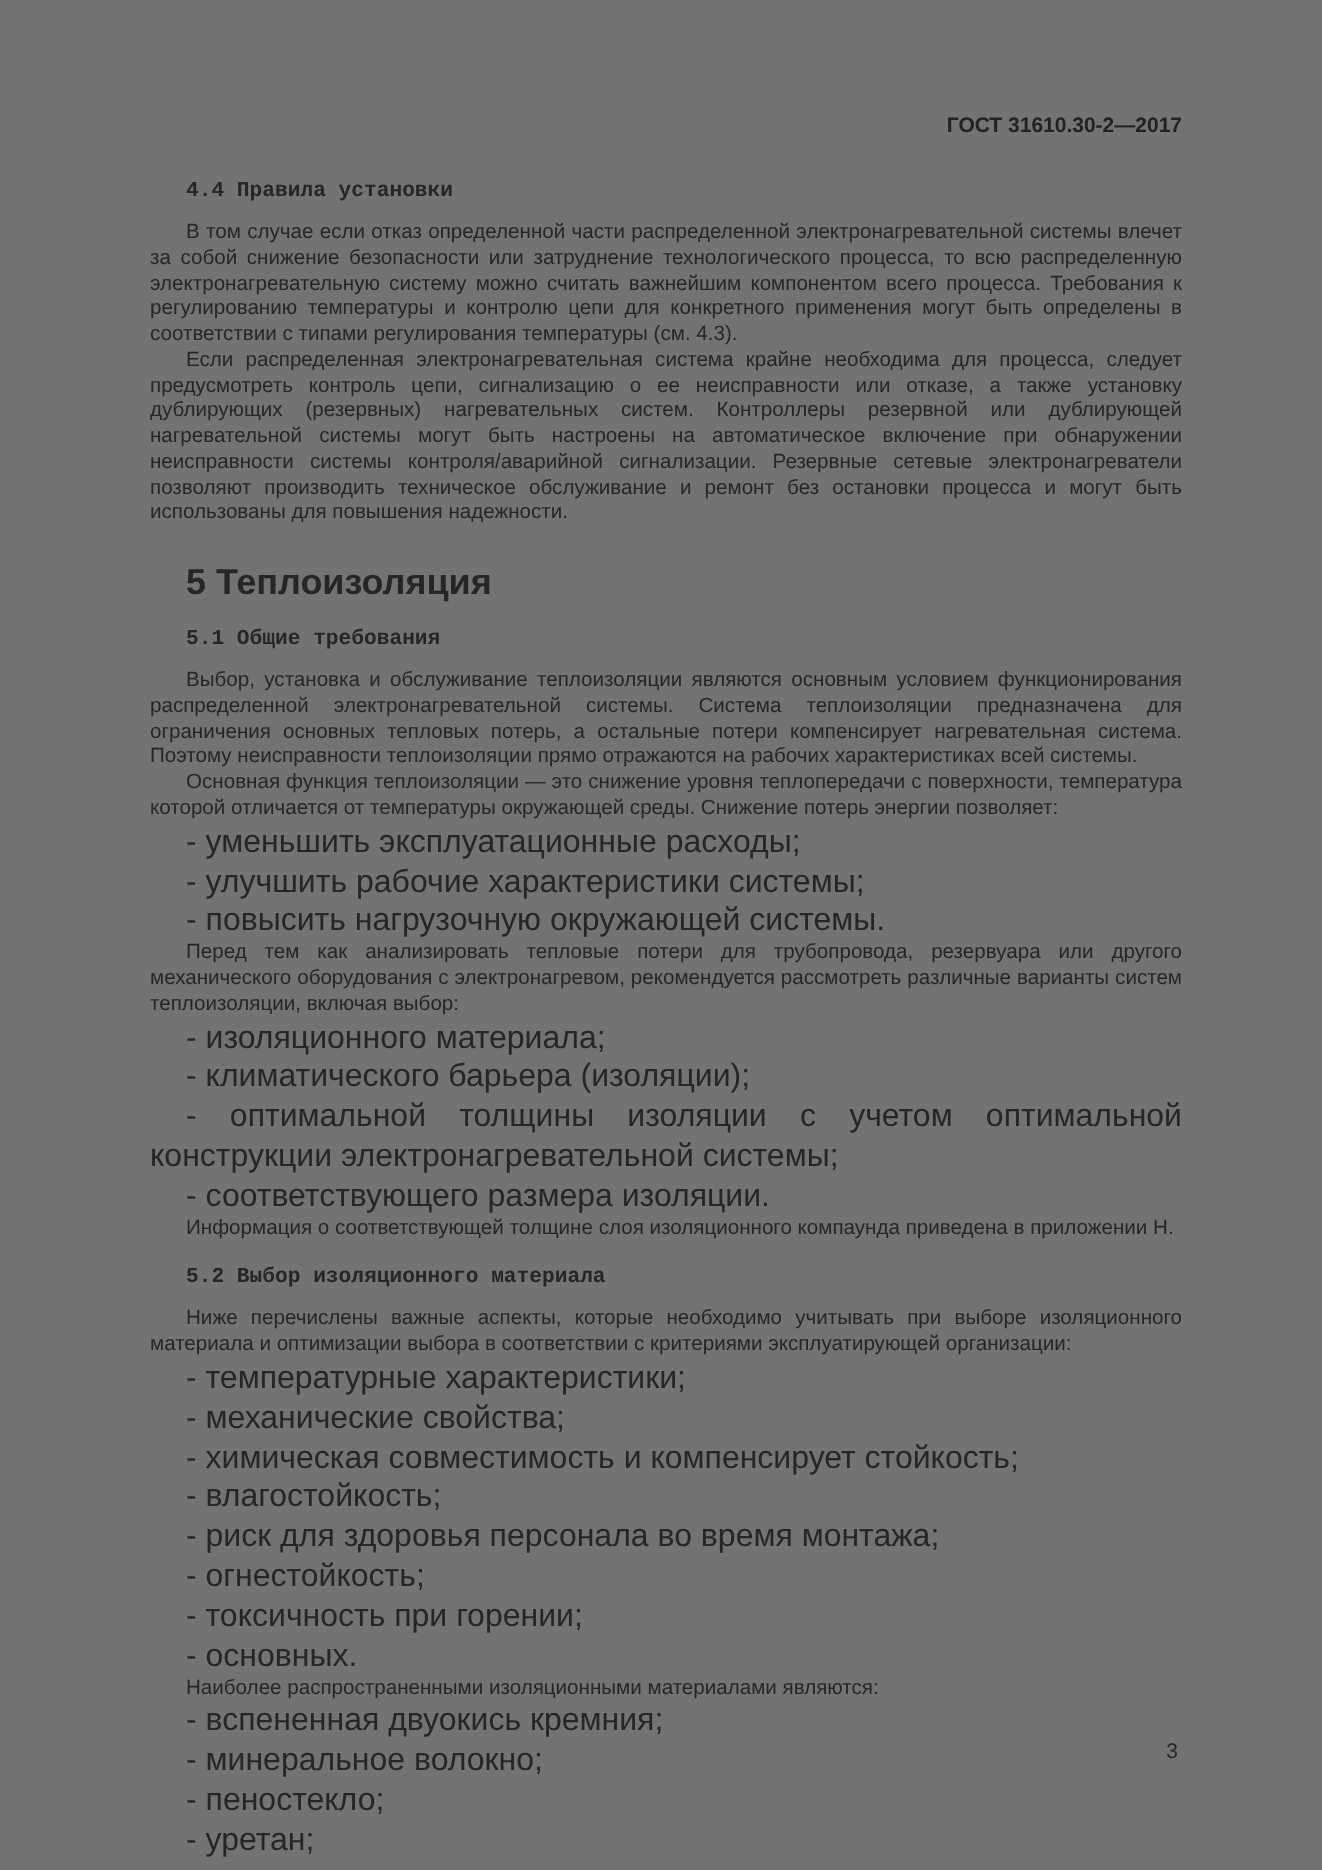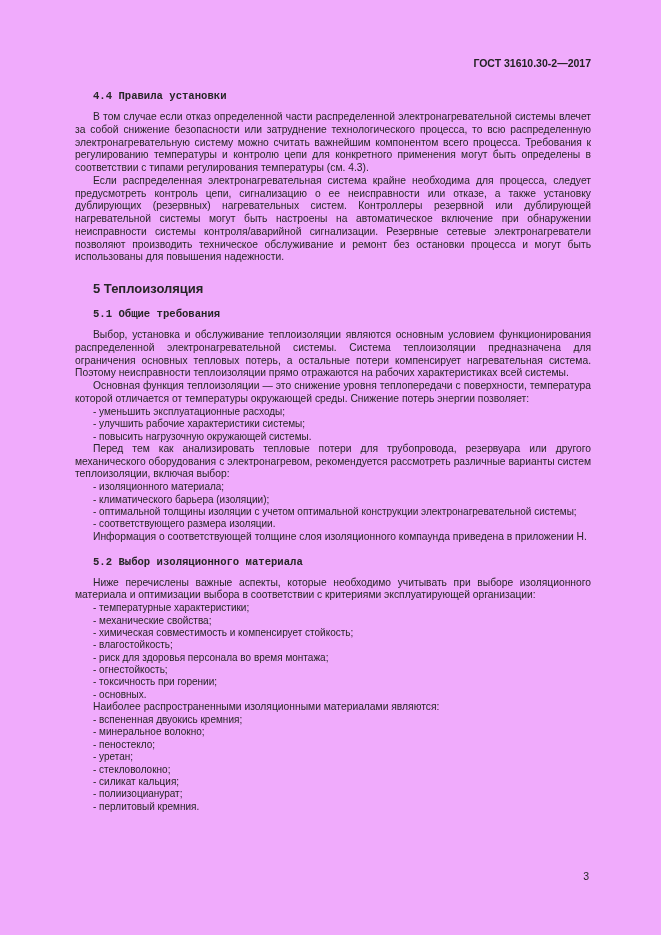--- a/index.html
+++ b/index.html
@@ -3,21 +3,21 @@
 <meta charset="utf-8">
 <style>
   html, body { margin: 0; padding: 0; }
   body {
     background: #d9d9d9;
     font-family: "Liberation Sans", sans-serif;
   }
   .page {
     width: 661px;
     height: 935px;
-    background: #f0abfc;
+    background: #737373;
     position: relative;
     margin: 0 auto;
     overflow: hidden;
     color: #262626;
     box-shadow: 0 0 4px rgba(0,0,0,0.25);
   }
   .doc-header {
     position: absolute;
     top: 57px;
     left: 75px;
@@ -34,35 +34,35 @@
     width: 516px;
   }
   .paragraph {
     font-size: 10.3px;
     line-height: 1.24;
     text-align: justify;
     text-indent: 18px;
     margin: 0;
   }
   .list-item {
-    font-size: 10px;
+    font-size: 16px;
     line-height: 1.24;
     text-align: justify;
     text-indent: 18px;
     margin: 0;
   }
   .subsection-heading {
     font-size: 10.6px;
     font-weight: bold;
     text-indent: 18px;
     margin: 12px 0 9px 0;
     font-family: Liberation Mono, monospace;
   }
   .section-heading {
-    font-size: 13px;
+    font-size: 18px;
     font-weight: bold;
     text-indent: 18px;
     margin: 17px 0 10px 0;
   }
   .content > .subsection-heading:first-child { margin-top: 0; }
   .page-number {
     position: absolute;
     bottom: 53px;
     right: 72px;
     font-size: 10.5px;

